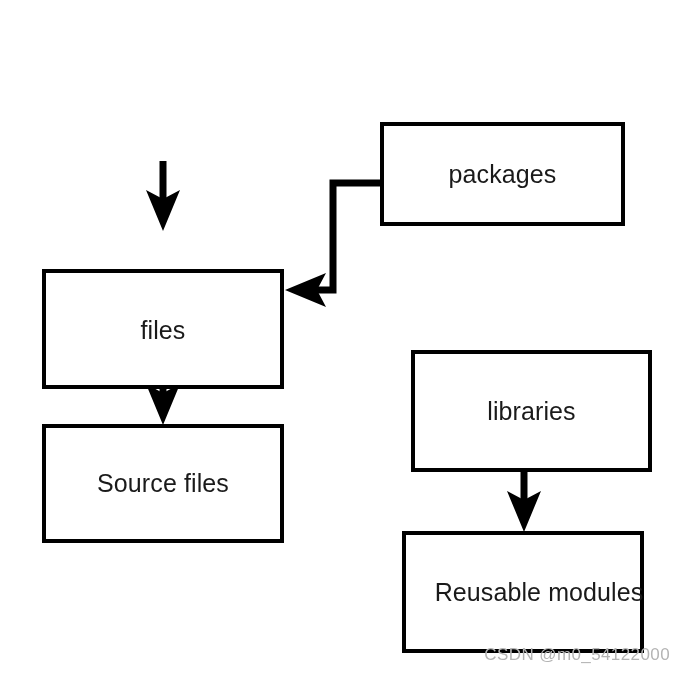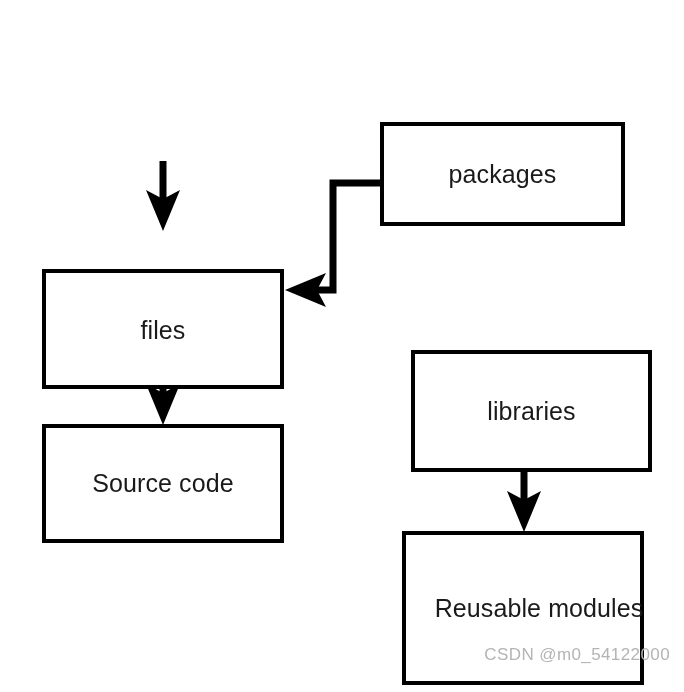--- a/index.html
+++ b/index.html
@@ -85,30 +85,30 @@
       <path d="M 524 532 L 507 491 L 524 500 L 541 491 Z" fill="#000000"></path>
     </g>
   </svg>
 
 
   <div class="node align-upper" style="left:42px; top:229px; width:242px; height:120px;margin-top:40px;">
     <span class="node-label">files</span>
   </div>
 
   <div class="node" style="left:42px; top:424px; width:242px; height:119px;">
-    <span class="node-label">Source code</span>
+    <span class="node-label">Source files</span>
   </div>
 
   <div class="node" style="left:380px; top:122px; width:245px; height:104px;">
     <span class="node-label">packages</span>
   </div>
 
   <div class="node" style="left:403px; top:350px; width:241px; height:122px;margin-left:8px;">
     <span class="node-label">libraries</span>
   </div>
 
-  <div class="node" style="left:402px; top:531px; width:242px; height:154px;padding-left:32px;">
+  <div class="node" style="left:402px; top:531px; width:242px; height:122px;padding-left:32px;">
     <span class="node-label">Reusable modules</span>
   </div>
 
   <div class="watermark">CSDN @m0_54122000</div>
 
 </div>
 
 </body></html>

